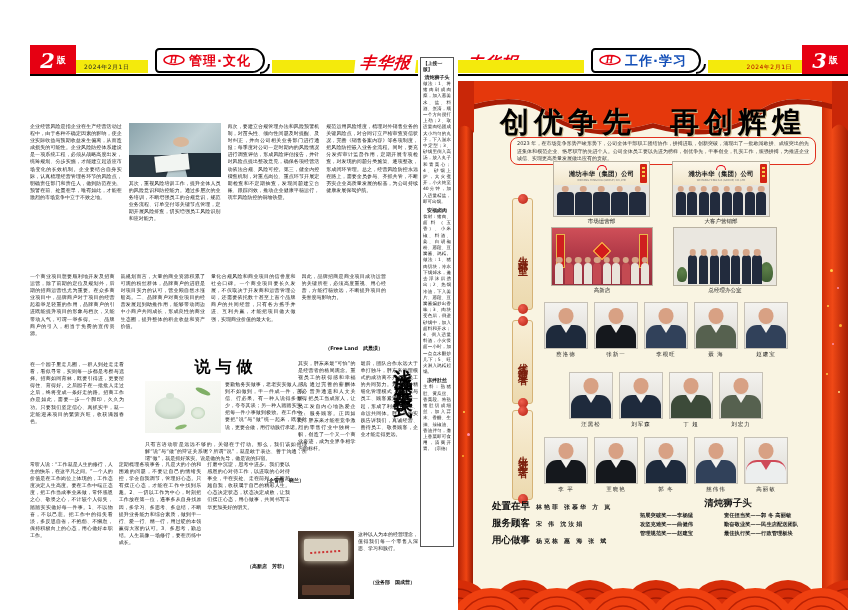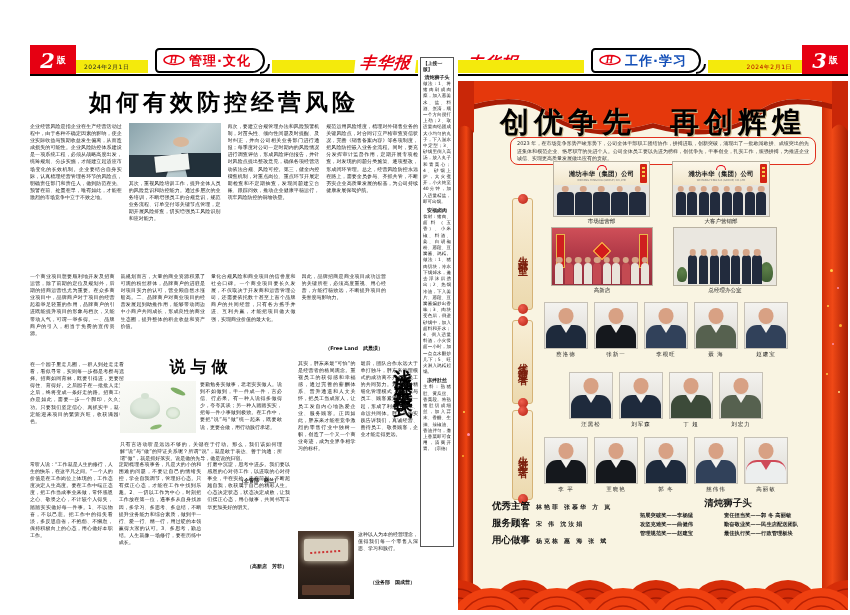--- a/index.html
+++ b/index.html
@@ -39,21 +39,21 @@
 .fig-laptop .lp1{position:absolute;left:-6px;bottom:-4px;width:46px;height:26px;background:#2c3a44;transform:skewX(-18deg)}
 .fig-laptop .lp2{position:absolute;right:-8px;bottom:-6px;width:44px;height:30px;background:#22303a;transform:skewX(14deg)}
 .fig-laptop .lp3{position:absolute;left:26px;bottom:6px;width:34px;height:16px;background:#f2f5f2;transform:rotate(-6deg);box-shadow:0 1px 2px rgba(0,0,0,.3)}
 .fig-laptop .lp4{position:absolute;left:44px;top:14px;width:16px;height:10px;background:#d9b79a;border-radius:50%}
 .a2title{position:absolute;left:0;top:200px;width:370px;text-align:center;font-size:20px;letter-spacing:6px}
 .a2body{position:absolute;left:0;top:228px;width:356px;height:84px;display:flex;gap:6px}
 .a2body .col{flex:1;height:100%;overflow:hidden}
 .vtitle{position:absolute;left:362px;top:240px;width:25px;height:170px;writing-mode:vertical-rl;
   font-size:19px;letter-spacing:5px;text-align:center}
 .a2cont{position:absolute;left:0;top:316px;width:94px;height:96px}
-.a3{position:absolute;left:90px;top:312px;width:162px}
+.a3{position:absolute;left:115px;top:312px;width:162px}
 .a3 h3{text-align:center;font-size:16px;letter-spacing:5px;margin-bottom:3px}
 .a3row{display:flex;gap:4px;margin-bottom:2px}
 .fig-tea{width:76px;height:52px;background:linear-gradient(160deg,#fbfbf7,#eef1ea);flex:none}
 .fig-tea .tp1{position:absolute;left:10px;top:16px;width:30px;height:22px;background:#dfe9dd;border-radius:50% 50% 46% 46%;box-shadow:inset 0 -3px 5px #c3d2c2}
 .fig-tea .tp2{position:absolute;left:21px;top:12px;width:8px;height:6px;background:#d4e1d2;border-radius:50%}
 .fig-tea .tp3{position:absolute;left:46px;top:26px;width:14px;height:12px;background:#e3ecdf;border-radius:50%;box-shadow:inset 0 0 3px #9fbf97}
 .fig-tea .tp4{position:absolute;left:50px;top:8px;width:16px;height:5px;background:#7fae66;border-radius:50%;transform:rotate(24deg)}
 .fig-tea .tp5{position:absolute;left:30px;bottom:4px;width:12px;height:4px;background:#8cb873;border-radius:50%;transform:rotate(-14deg)}
 .a3side{flex:1;height:58px}
 .a3below{width:100%;height:34px}
@@ -156,21 +156,20 @@
               <text x="13" y="21" font-size="20" font-weight="bold" font-style="italic" fill="#e60012" font-family="serif">H</text>
             </svg>
         </span>
         <span class="seclabel sec-red">管理·文化</span>
       </span>
     </div>
     <div class="mast" style="right:2px">丰华报</div>
     <div class="hrule"></div>
   </header>
 
-  <h1 class="a1title">如何有效防控经营风险</h1>
   <div class="a1body">
     <div class="col bt">企业经营风险是指企业在生产经营活动过程中，由于各种不确定因素的影响，使企业实际收益与预期收益发生偏离，从而造成损失的可能性。企业风险防控体系建设是一项系统工程，必须从战略高度出发，统筹规划、分步实施，才能建立起适应市场变化的长效机制。企业要结合自身实际，认真梳理经营管理各环节的风险点，明确责任部门和责任人，做到防范在先、预警在前、处置在早，唯有如此，才能在激烈的市场竞争中立于不败之地。</div>
     <div class="col">
       <div class="fig fig-laptop">
           <i class="lp1"></i>
           <i class="lp2"></i>
           <i class="lp3"></i>
           <i class="lp4"></i>
         </div>
       <div class="bt" style="height:53px">其次，重视风险培训工作，提升全体人员的风险意识和防控能力。通过多层次的业务培训，不断增强员工的合规意识，规范业务流程、订单交付等关键节点管理，定期开展风险排查，切实增强员工风险识别和应对能力。</div>
@@ -515,21 +514,21 @@
             <i class="suit s6">
               <u class="cl"></u>
             </i>
           </span>
         <span class="pname">高丽敏</span>
       </div>
     </div>
 
     <div class="awards">
       <div class="awrow">
-        <span class="alabel">优秀主管</span>
+        <span class="alabel">处置在早</span>
         <span class="anames">林艳菲  张慕华  方 岚</span>
       </div>
       <div class="awrow">
         <span class="alabel">服务顾客</span>
         <span class="anames">宋 伟  沈汝娟</span>
       </div>
       <div class="awrow">
         <span class="alabel">用心做事</span>
         <span class="anames">杨克栋  惠 海  张 斌</span>
       </div>

